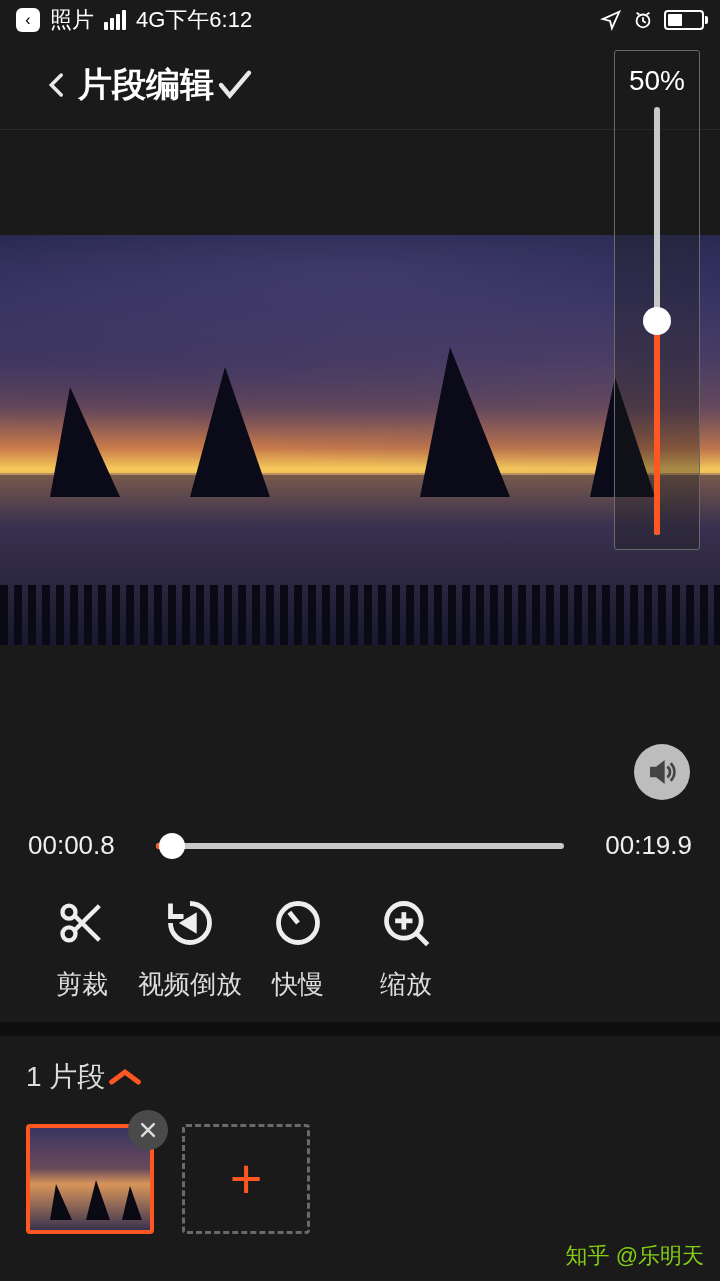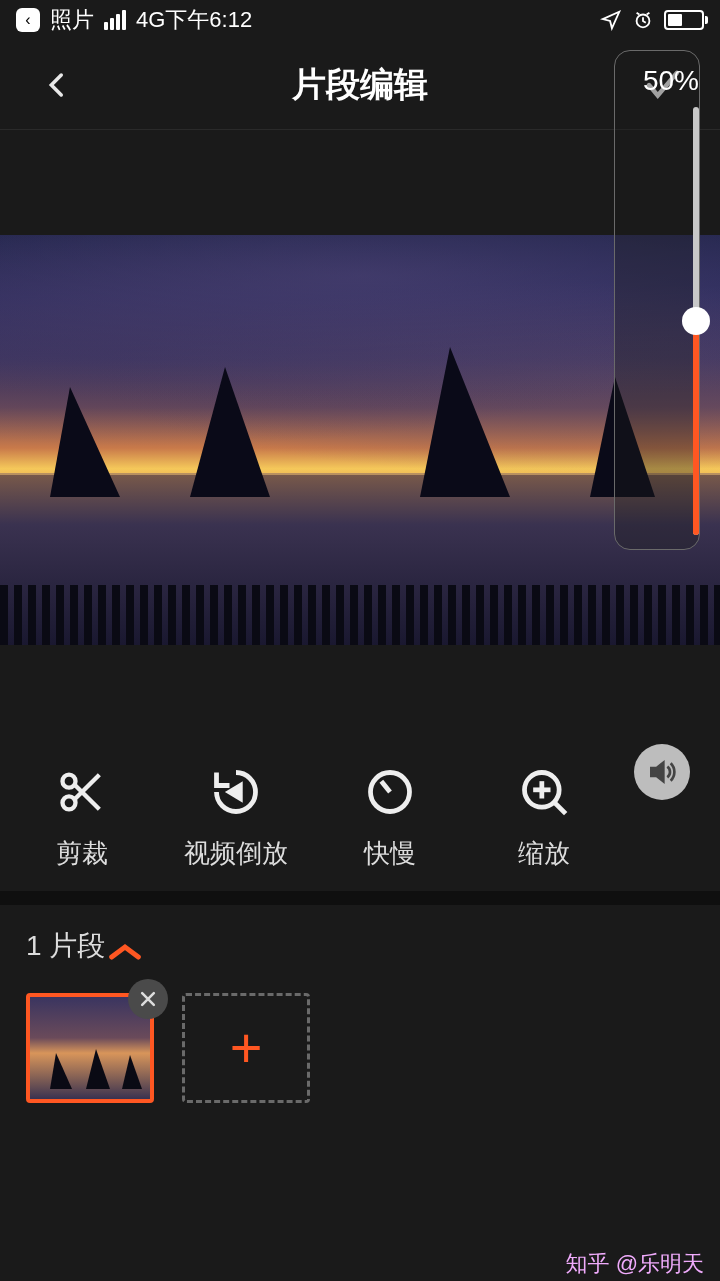--- a/index.html
+++ b/index.html
@@ -16,21 +16,21 @@
   .signal-bars span { width:4px; background:#fff; border-radius:1px; }
   .signal-bars span:nth-child(1){height:8px}
   .signal-bars span:nth-child(2){height:12px}
   .signal-bars span:nth-child(3){height:16px}
   .signal-bars span:nth-child(4){height:20px}
   .battery { width:40px; height:20px; border:2px solid #fff; border-radius:4px; position:relative; }
   .battery::after{ content:""; position:absolute; right:-6px; top:4px; width:3px; height:8px; background:#fff; border-radius:0 2px 2px 0;}
   .battery-fill{ position:absolute; left:2px; top:2px; bottom:2px; width:40%; background:#fff; border-radius:1px;}
 
   
-  .nav-bar { height: 90px; display:flex; align-items:center; justify-content:space-between; padding:0 36px; border-bottom:1px solid #2a2a2a;}
+  .nav-bar { height: 90px; display:flex; align-items:center; padding:0 36px; border-bottom:1px solid #2a2a2a;}
   .nav-title { font-size: 34px; font-weight:600; }
   .nav-icon { width:42px; height:42px; display:flex; align-items:center; justify-content:center; }
 
   
   .preview { height: 600px; position: relative; display:flex; align-items:center; }
   .video-canvas { width:100%; height:410px; margin-top:20px; position:relative; overflow:hidden; }
   .sky { position:absolute; inset:0; background: linear-gradient(180deg,#1b2045 0%, #2a2a5a 15%, #3d3560 30%, #6a4a5a 42%, #c97a4a 52%, #f5c85a 57%, #e8a050 62%, #5a4560 70%, #2a2840 100%);}
   .clouds{position:absolute;inset:0;background:
     radial-gradient(1200px 220px at 50% 10%, rgba(80,70,120,.6), transparent 60%),
     radial-gradient(900px 180px at 20% 25%, rgba(60,50,90,.5), transparent 60%),
@@ -39,64 +39,64 @@
   .sea::before{content:"";position:absolute;left:0;right:0;top:0;height:2px;background:#b89060;}
   .boat{position:absolute;bottom:36%;}
   .sail{width:0;height:0;border-style:solid;}
   .b1{left:50px}.b1 .sail{border-width:0 50px 110px 20px;border-color:transparent transparent #0a0a18 transparent}
   .b2{left:190px}.b2 .sail{border-width:0 45px 130px 35px;border-color:transparent transparent #0a0a18 transparent}
   .b3{left:420px}.b3 .sail{border-width:0 60px 150px 30px;border-color:transparent transparent #0a0a18 transparent}
   .b4{left:590px}.b4 .sail{border-width:0 40px 120px 25px;border-color:transparent transparent #0a0a18 transparent}
   .crowd{position:absolute;left:0;right:0;bottom:0;height:60px;background:repeating-linear-gradient(90deg,#0a0a14 0 8px, transparent 8px 14px);}
 
   
-  .vol-panel{ position:absolute; right:20px; top:-80px; width:86px; height:500px; border:1px solid #6a6a6a; border-radius:16px; background:rgba(30,30,30,.35); display:flex; flex-direction:column; align-items:flex-end; padding:14px 0; }
+  .vol-panel{ position:absolute; right:20px; top:-80px; width:86px; height:500px; border:1px solid #6a6a6a; border-radius:3px; background:rgba(30,30,30,.35); display:flex; flex-direction:column; align-items:center; padding:14px 0; }
   .vol-label{ font-size:28px; margin-bottom:10px; }
   .vol-track{ flex:1; width:6px; background:#c8c8c8; border-radius:3px; position:relative; }
   .vol-fill{ position:absolute; left:0; right:0; bottom:0; height:50%; background:#ff5722; border-radius:3px;}
   .vol-thumb{ position:absolute; left:50%; bottom:50%; transform:translate(-50%,50%); width:28px; height:28px; background:#fff; border-radius:50%; }
 
   .audio-btn{ position:absolute; right:30px; bottom:-70px; width:56px; height:56px; border-radius:50%; background:#bdbdbd; display:flex; align-items:center; justify-content:center;}
 
   
   .scrub { margin-top: 100px; padding: 0 28px; display:flex; align-items:center; gap:18px; }
   .scrub-time{ font-size:26px; color:#eee; min-width:110px;}
   .scrub-track{ flex:1; height:6px; background:#c8c8c8; border-radius:3px; position:relative;}
   .scrub-fill{ position:absolute; left:0; top:0; bottom:0; width:4%; background:#ff5722; border-radius:3px;}
   .scrub-thumb{ position:absolute; left:4%; top:50%; transform:translate(-50%,-50%); width:26px; height:26px; background:#fff; border-radius:50%;}
 
   
-  .tools{ display:flex; padding: 34px 0 20px 28px; gap:46px; overflow:hidden;}
+  .tools{ display:flex; padding: 34px 0 20px 28px; overflow:hidden;}
   .tool{ display:flex; flex-direction:column; align-items:center; gap:16px; min-width:108px;}
   .tool-label{ font-size:26px; color:#ddd;}
   .tool-icon{ width:56px; height:56px; display:flex; align-items:center; justify-content:center;}
 
   
   .divider{ height:14px; background:#0f0f0f;}
 
   
-  .clips-head{ display:flex; align-items:flex-end; padding:22px 26px 10px;}
+  .clips-head{ display:flex; align-items:center; padding:22px 26px 10px;}
   .clips-title{ font-size:28px; color:#ddd;}
   .chev{ flex:1; text-align:center; }
 
   .clips-row{ display:flex; align-items:flex-start; gap:28px; padding:18px 26px;}
   .clip-thumb{ width:128px; height:110px; border:4px solid #ff5722; border-radius:4px; position:relative; overflow:hidden;}
   .clip-thumb .mini{position:absolute;inset:0;background:linear-gradient(180deg,#3a3560 0%, #6a4a5a 40%, #d8955a 55%, #3a3250 100%);}
   .clip-thumb .mb{position:absolute;bottom:10px;}
   .mb1{left:20px;border-width:0 16px 36px 6px}
   .mb2{left:56px;border-width:0 14px 40px 10px}
   .mb3{left:92px;border-width:0 12px 34px 8px}
   .clip-thumb .mb{width:0;height:0;border-style:solid;border-color:transparent transparent #0a0a14 transparent}
   .clip-close{ position:absolute; right:-14px; top:-14px; width:40px; height:40px; border-radius:50%; background:#4a4a4a; display:flex; align-items:center; justify-content:center; color:#ddd; font-size:24px;}
   .clip-thumb-wrap{position:relative}
 
   .add-clip{ width:128px; height:110px; border:3px dashed #6a6a6a; border-radius:4px; display:flex; align-items:center; justify-content:center;}
   .add-plus{ color:#ff5722; font-size:56px; font-weight:300; line-height:1;}
 
-  .watermark{ position:absolute; right:16px; bottom:2px; font-size:22px; color:#f0abfc;}
+  .watermark{ position:absolute; right:16px; bottom:10px; font-size:22px; color:#84cc16;}
 
   svg{display:block}
 </style>
 </head>
 <body>
 
 <div class="screen">
 
   <div class="status-bar">
     <div class="status-left">
@@ -173,20 +173,28 @@
     </div>
 
     <div class="audio-btn">
       <svg width="32" height="32" viewBox="0 0 24 24" fill="none" stroke="#444" stroke-width="2">
           <path d="M4 9v6h4l5 4V5L8 9H4z" fill="#444"></path>
           <path d="M16 8a5 5 0 010 8M18.5 5.5a9 9 0 010 13"></path>
         </svg>
     </div>
   </div>
 
+  <div class="scrub">
+    <div class="scrub-time">00:00.8</div>
+    <div class="scrub-track">
+      <div class="scrub-fill"></div>
+      <div class="scrub-thumb"></div>
+    </div>
+    <div class="scrub-time" style="text-align:right">00:19.9</div>
+  </div>
 
   <div class="tools">
     <div class="tool">
       <span class="tool-icon">
         <svg width="52" height="52" viewBox="0 0 24 24" fill="none" stroke="#eee" stroke-width="2">
             <circle cx="6" cy="7" r="3"></circle>
             <circle cx="6" cy="17" r="3"></circle>
             <path d="M8.5 8.5L20 20M8.5 15.5L20 4"></path>
           </svg>
       </span>

